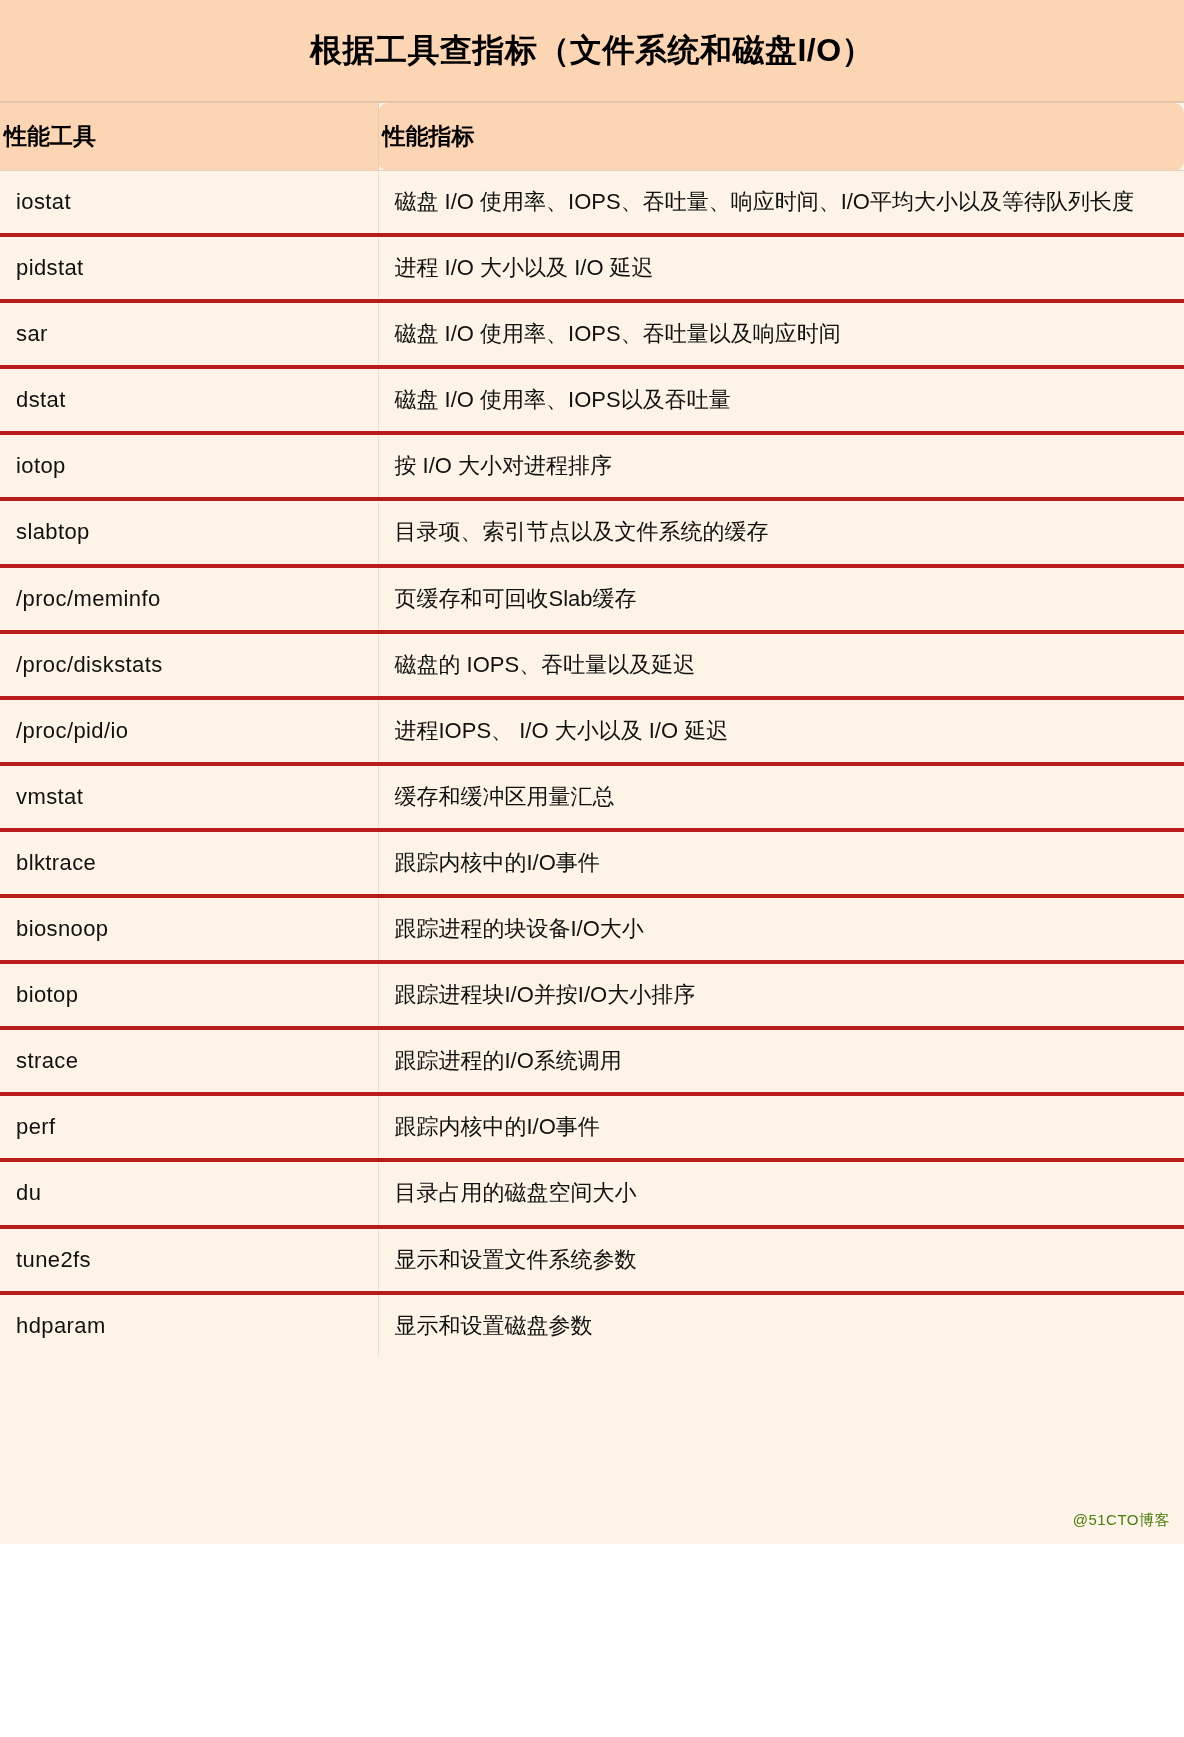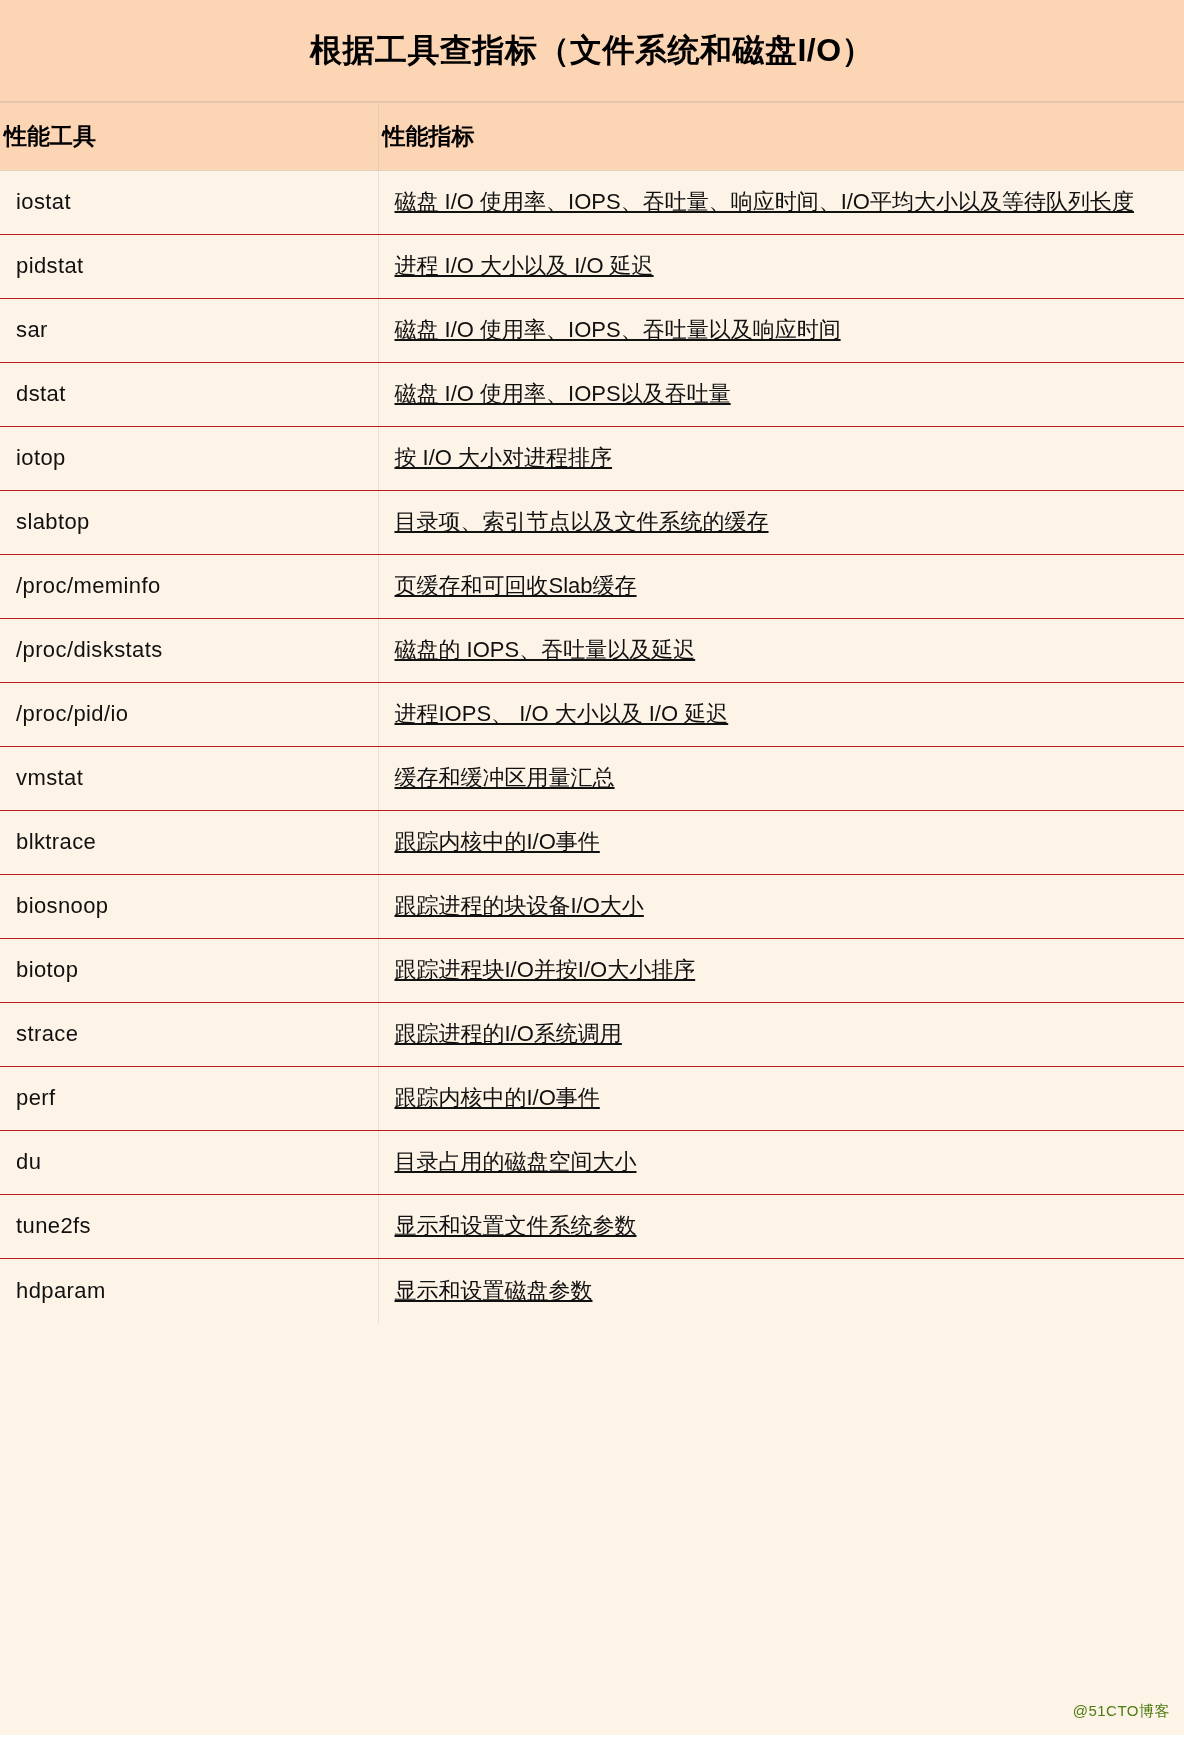--- a/index.html
+++ b/index.html
@@ -12,21 +12,21 @@
   body {
     width: 1184px;
     height: 1737px;
     font-family: "Liberation Sans", "DejaVu Sans", sans-serif;
     -webkit-font-smoothing: antialiased;
   }
 
   .sheet {
     position: relative;
     width: 1184px;
-    height: 1735px;
+    height: 1544px;
     box-sizing: border-box;
     background: #FDF3E7;
     overflow: hidden;
   }
 
   
   .title-banner {
     height: 103px;
     background: #FCD5B4;
     border-bottom: 2px solid #E3C5AB;
@@ -64,39 +64,39 @@
     color: #000000;
     text-align: left;
     padding: 18px 4px;
     height: 62px;
     box-sizing: border-box;
     vertical-align: middle;
   }
 
   .metrics-table thead th:last-child {
     border-right: none;
+    border-radius: 10px;
   }
 
   .metrics-table tbody td {
     background: #FDF3E7;
-    border-bottom: 1px solid #b91c1c;
+    border-bottom: 4px solid #b91c1c;
     border-right: 1px solid #E8E0D6;
     font-size: 22px;
     color: #111111;
     text-align: left;
     padding: 14px 16px;
     height: 64px;
     box-sizing: border-box;
     vertical-align: middle;
     line-height: 1.55;
   }
 
   .metrics-table tbody td:last-child {
     border-right: none;
-    text-decoration: underline;
   }
 
   .metrics-table tbody td.cell-tool {
     letter-spacing: 0.4px;
   }
 
   .metrics-table tbody tr:last-child td {
     border-bottom: none;
     margin-top: 20px;
   }

